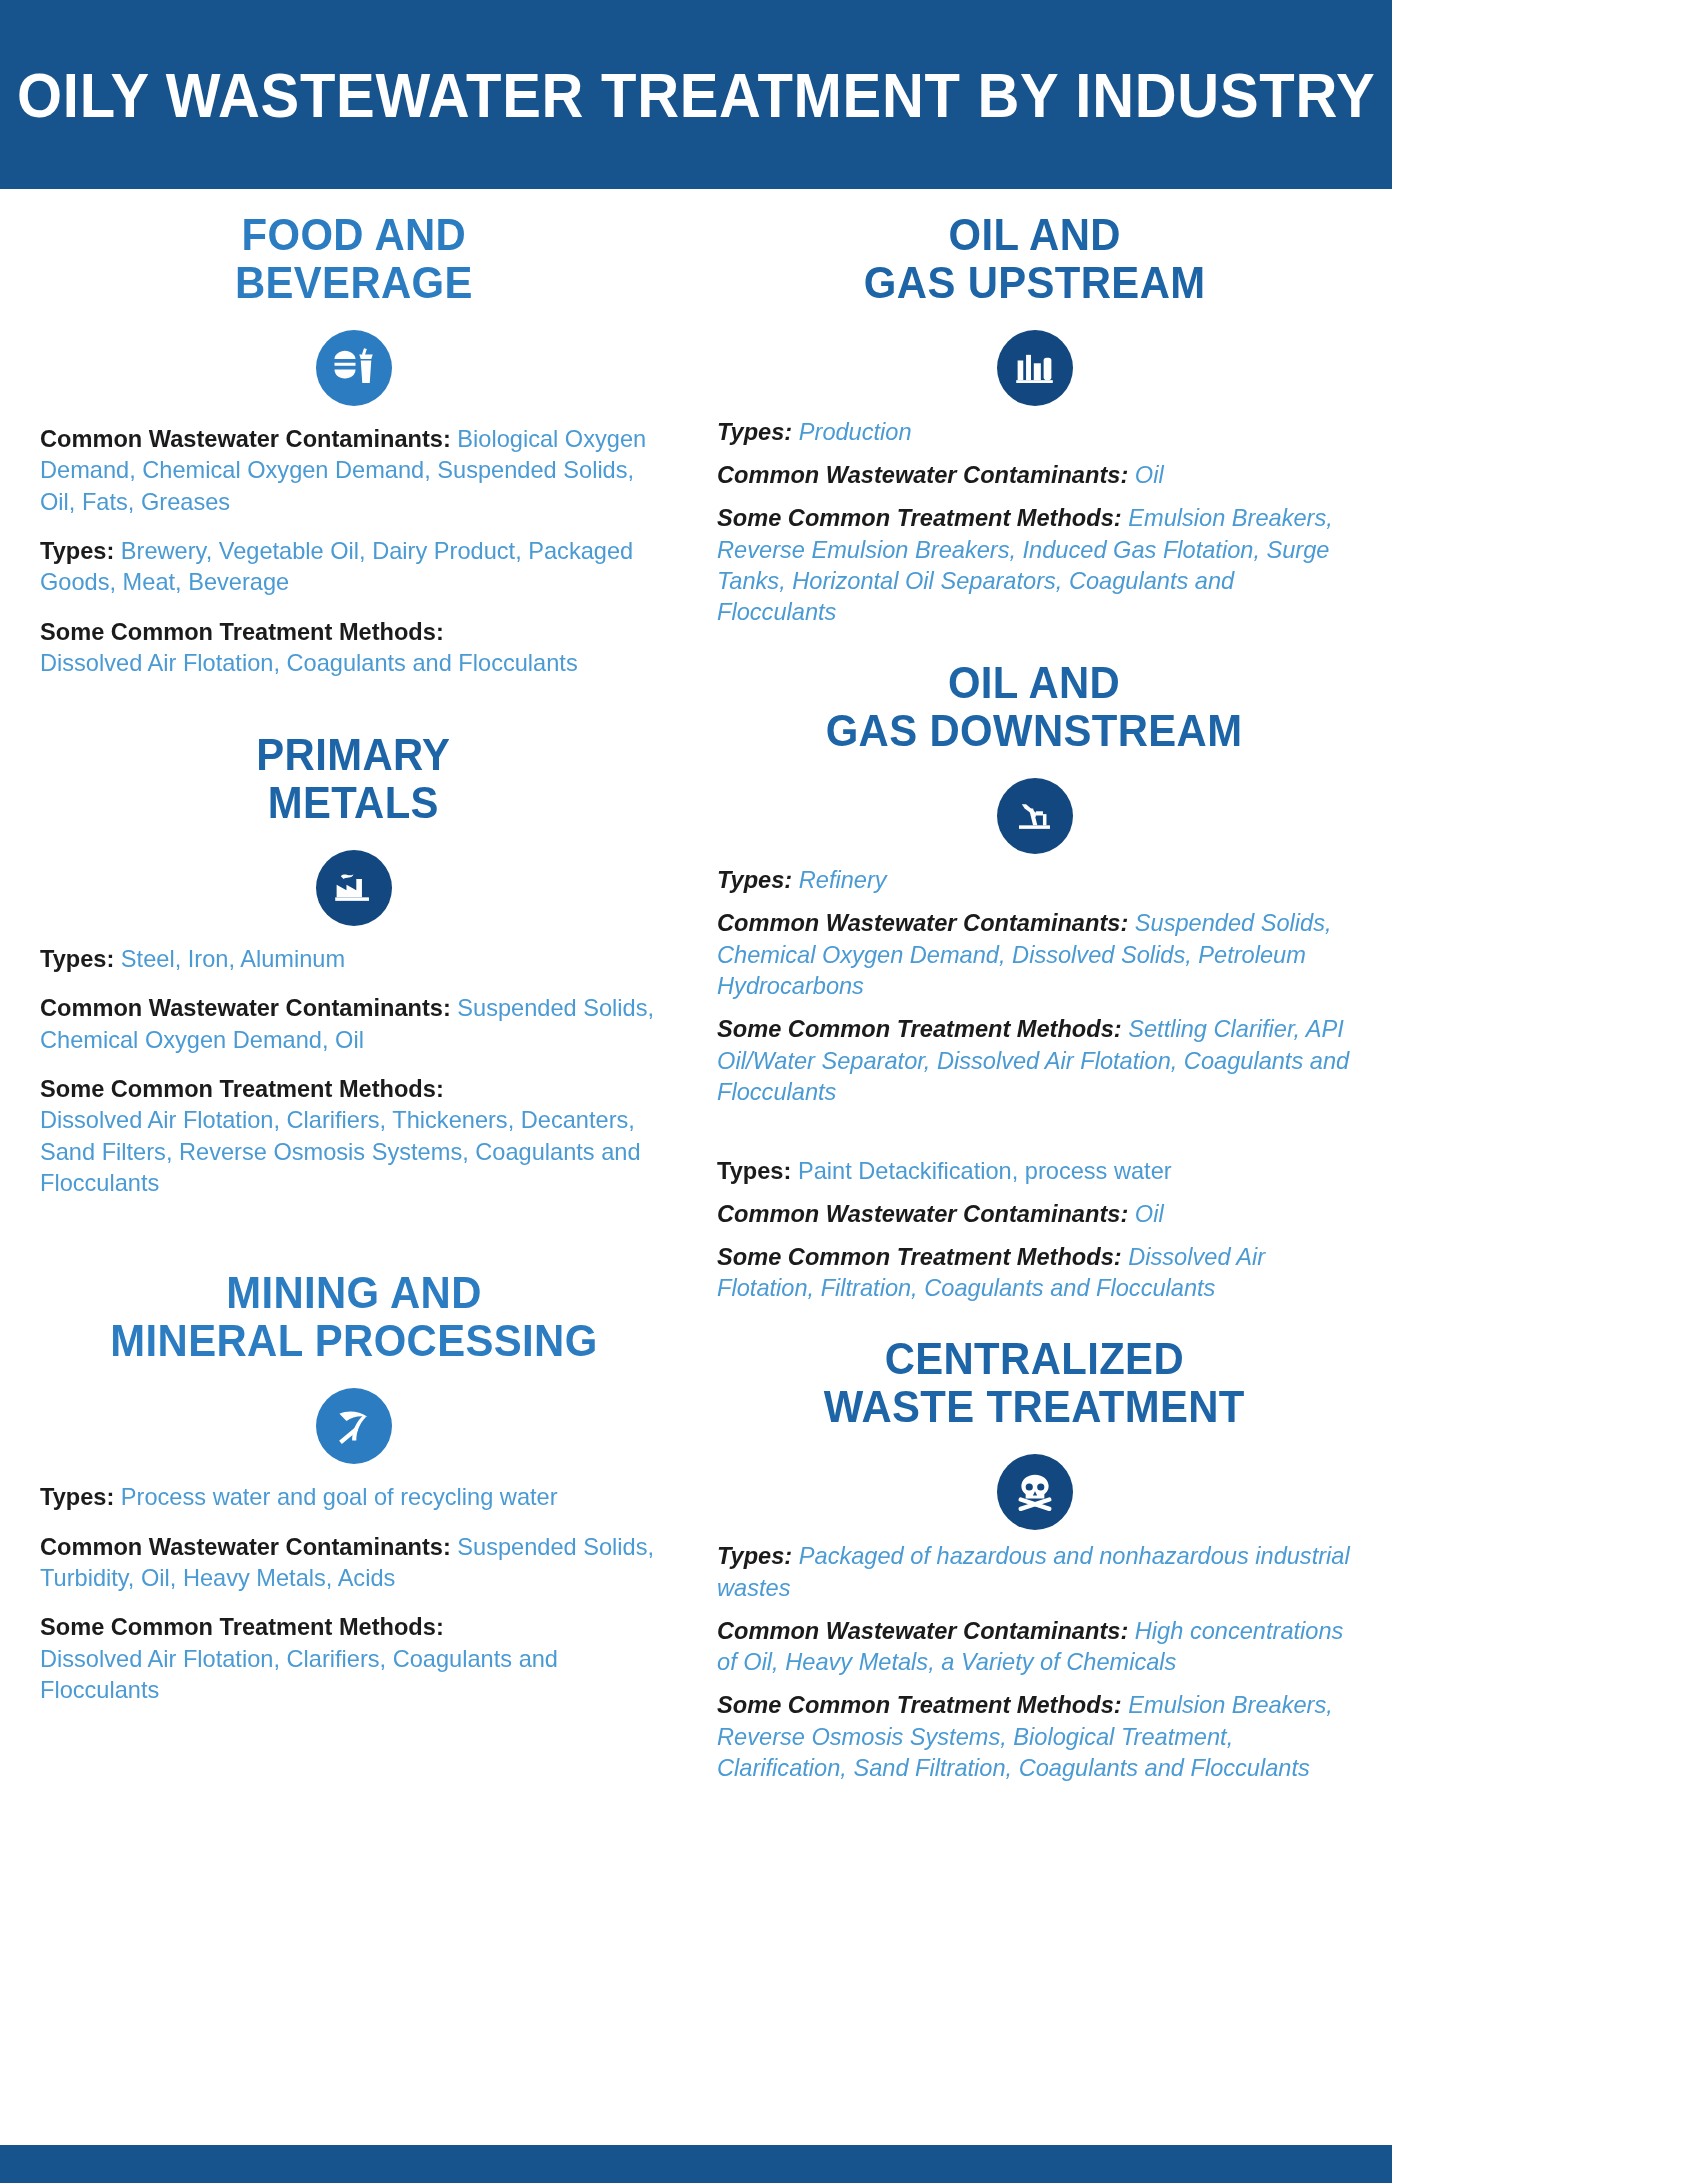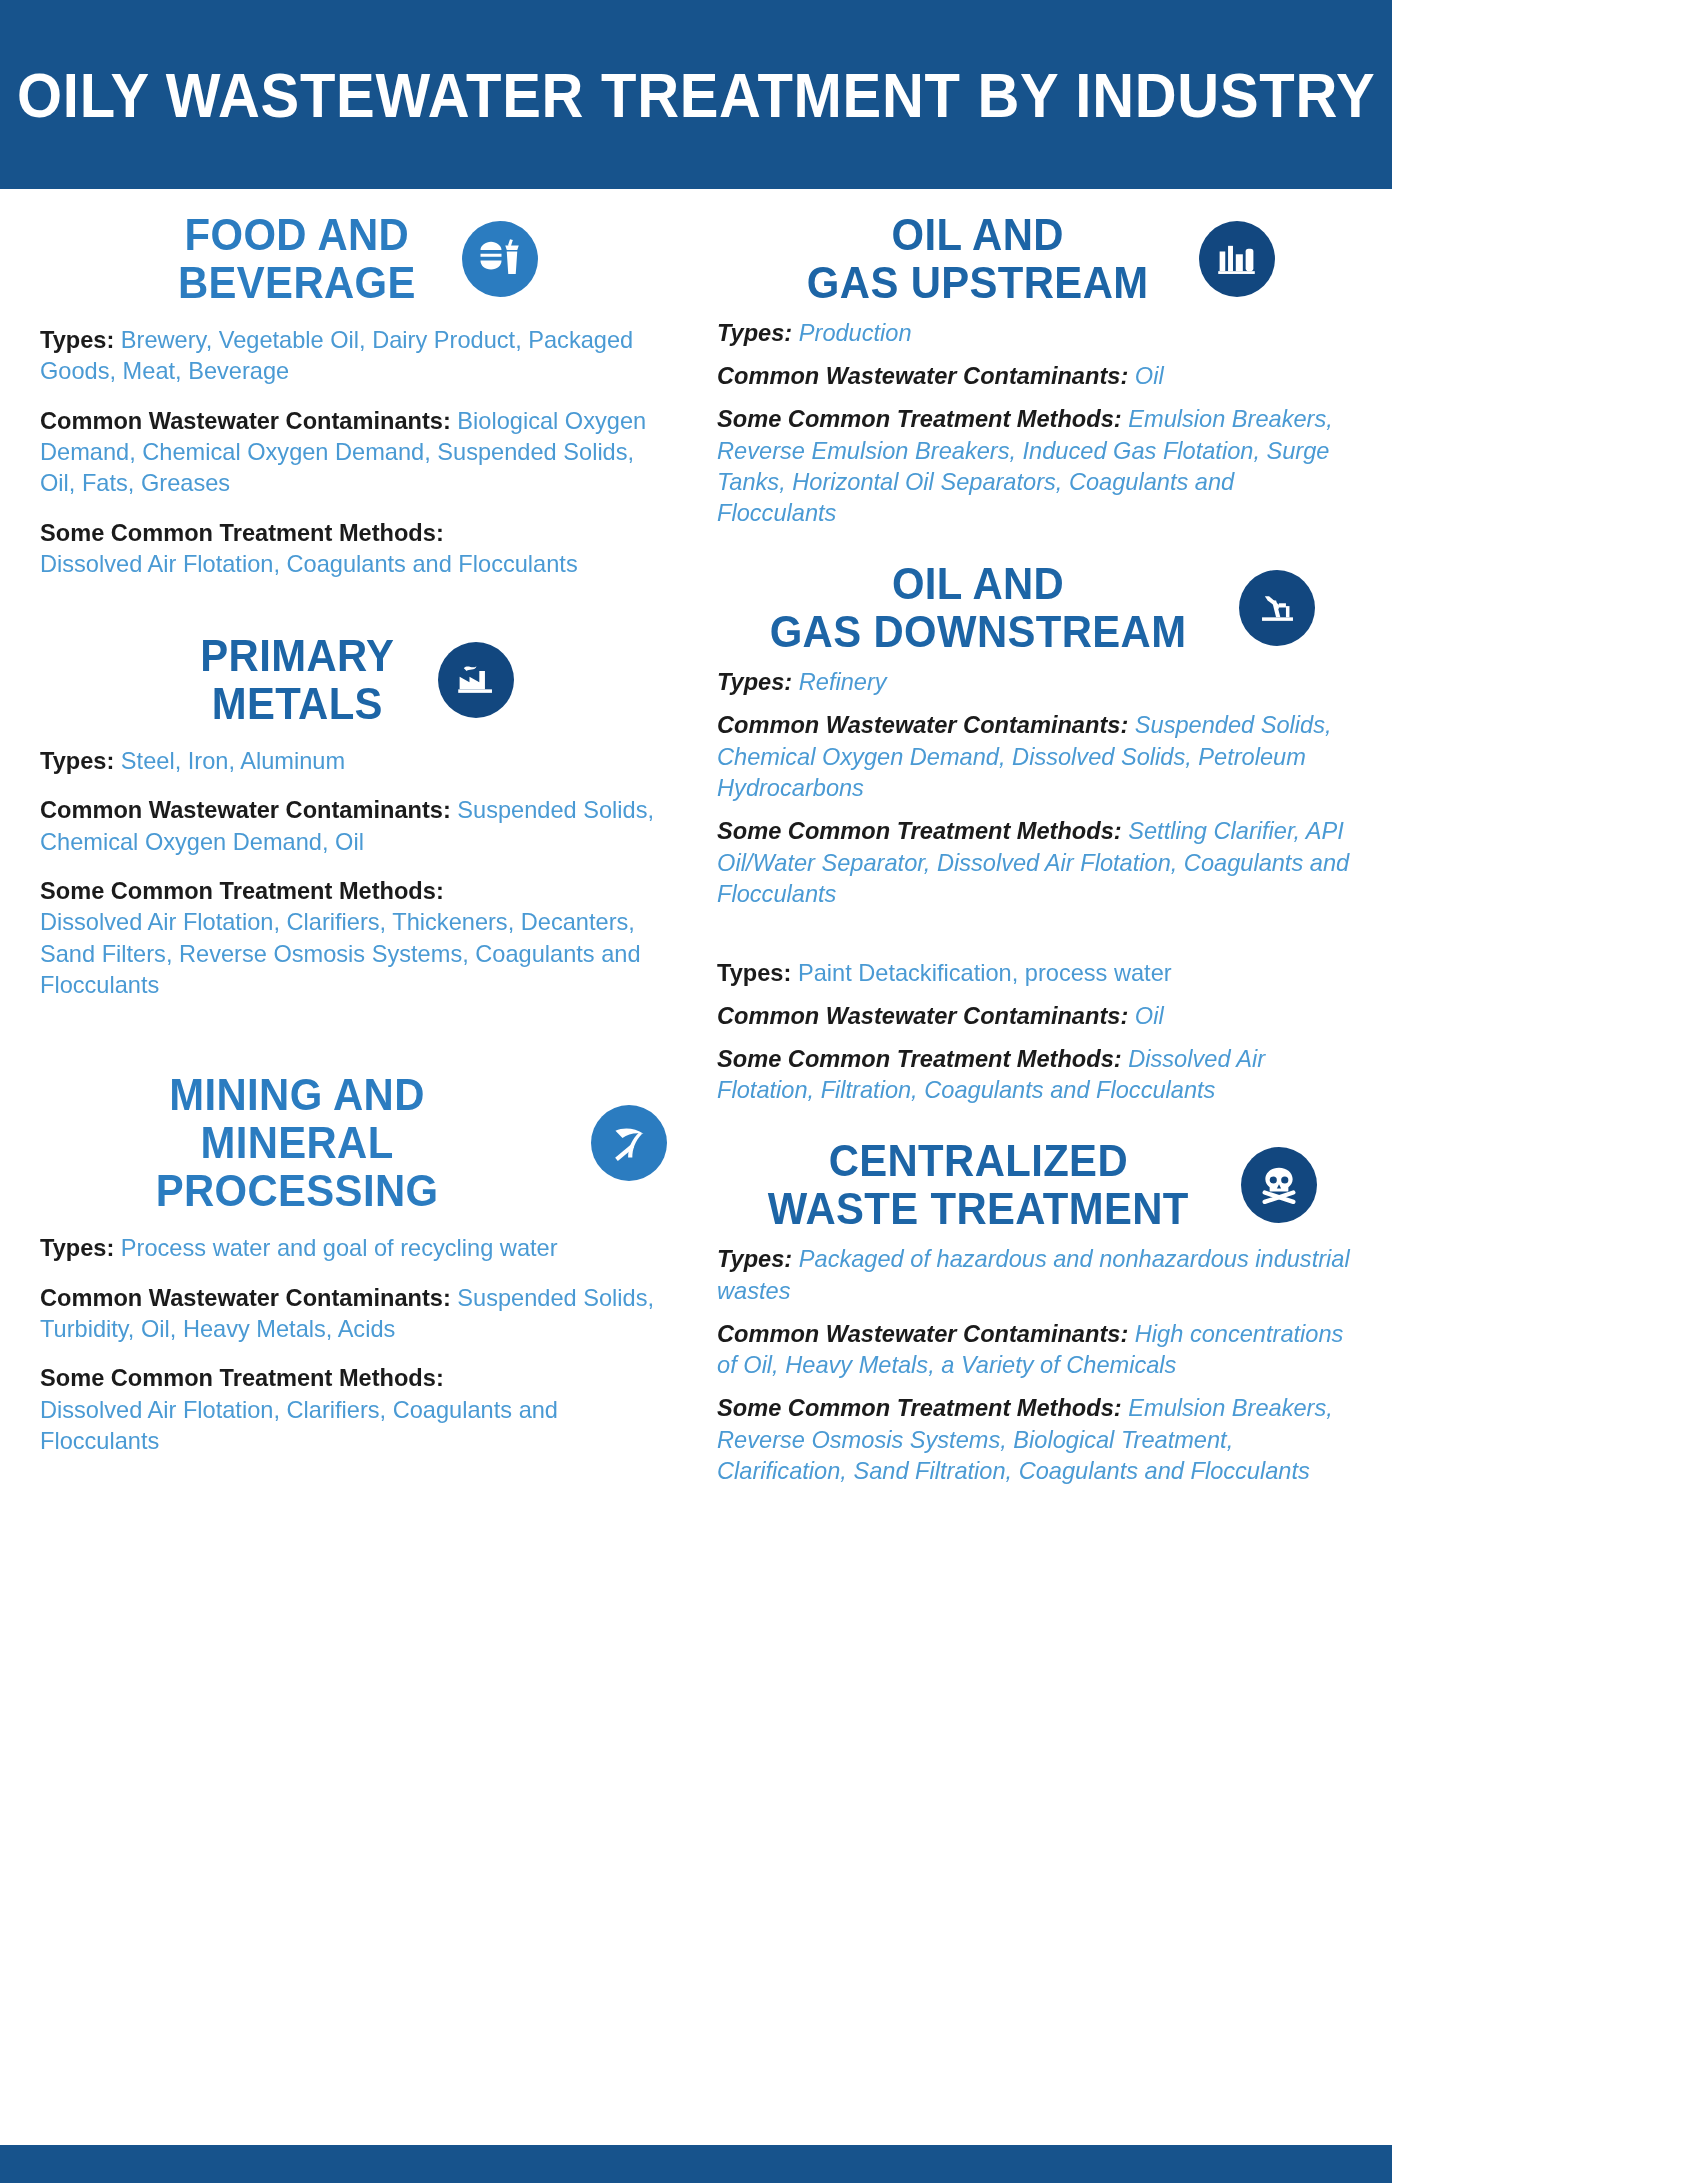--- a/index.html
+++ b/index.html
@@ -61,21 +61,22 @@
     padding-left: 25px;
   }
   
   .section {
     margin-bottom: 8.3px;
   }
   .sec-head {
     display: flex;
     align-items: center;
     justify-content: center;
-    gap: 37px;
+    gap: 23px;
+    flex-direction: column;
   }
   .sec-title {
     color: #2b7cc0;
     font-family: "Liberation Sans Narrow", "Liberation Sans", sans-serif;
     font-size: 45px;
     line-height: 1.07;
     font-weight: bold;
     text-align: center;
     letter-spacing: 0.4px;
     transform: scaleX(0.93);
@@ -140,26 +141,26 @@
           </div>
           <div class="icon-circle light">
             <svg width="48" height="48" viewBox="0 0 64 64" aria-hidden="true">
               <path fill="#ffffff" d="M6 20c0-6 7-11 14-11s14 5 14 11H6zm0 5h28v4H6zm0 9h28c0 7-6 12-14 12S6 41 6 34z"></path>
               <path fill="#ffffff" d="M39 14h18l-2 6H41zM41 22h14l-2 30H43z"></path>
               <rect fill="#ffffff" x="44" y="6" width="4" height="9" transform="rotate(18 46 10)"></rect>
             </svg>
           </div>
         </div>
         <div class="field">
+          <b>Common Wastewater Contaminants:</b>
+          <span class="val">Biological Oxygen Demand, Chemical Oxygen Demand, Suspended Solids, Oil, Fats, Greases</span>
+        </div>
+        <div class="field">
           <b>Types:</b>
           <span class="val">Brewery, Vegetable Oil, Dairy Product, Packaged Goods, Meat, Beverage</span>
-        </div>
-        <div class="field">
-          <b>Common Wastewater Contaminants:</b>
-          <span class="val">Biological Oxygen Demand, Chemical Oxygen Demand, Suspended Solids, Oil, Fats, Greases</span>
         </div>
         <div class="field">
           <b>Some Common Treatment Methods:</b><br>
           <span class="val">Dissolved Air Flotation, Coagulants and Flocculants</span>
         </div>
       </div>
 
       <div class="spacer-md"></div>
 
       <div class="section">

